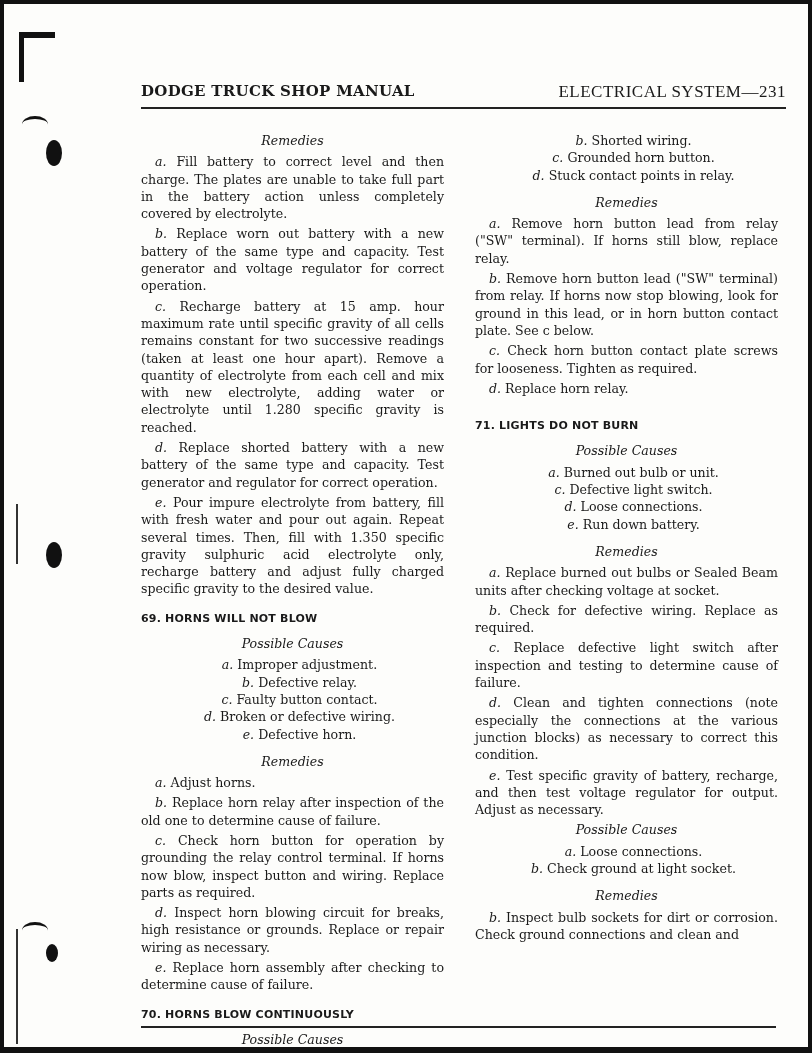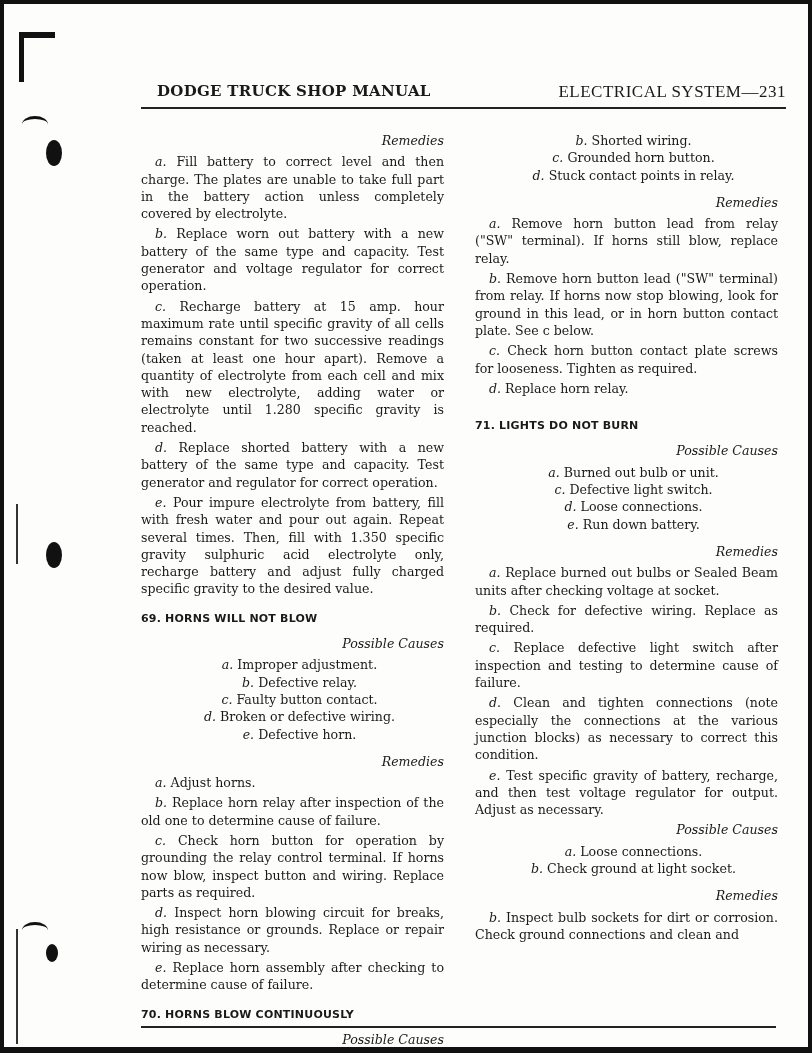--- a/index.html
+++ b/index.html
@@ -4,28 +4,28 @@
 <style>
   html, body { margin:0; padding:0; }
   body { width:812px; height:1053px; background:#111; position:relative; overflow:hidden; font-family:"DejaVu Serif","Liberation Serif",serif; color:#1a1a1a; }
   .page { position:absolute; left:4px; top:4px; width:804px; height:1043px; background:#fdfdfb; }
   .corner-mark { position:absolute; left:15px; top:28px; width:36px; height:6px; background:#111; }
   .corner-mark-v { position:absolute; left:15px; top:28px; width:5px; height:50px; background:#111; }
   .hole { position:absolute; left:42px; width:16px; height:26px; border-radius:50%; background:#111; }
   .left-rule { position:absolute; left:12px; width:2px; background:#333; }
   .arc { position:absolute; left:18px; width:26px; height:14px; border-top:3px solid #111; border-radius:50% 50% 0 0; }
   .header { position:absolute; left:137px; top:78px; width:645px; height:22px; }
-  .header-left { position:absolute; left:16px; top:0; font-family:"DejaVu Serif",serif; font-weight:bold; font-size:15px; letter-spacing:0.3px; }
+  .header-left { position:absolute; left:0; top:0; font-family:"DejaVu Serif",serif; font-weight:bold; font-size:15px; letter-spacing:0.3px; }
   .header-right { position:absolute; right:0; top:0; font-family:"Liberation Serif",serif; font-size:17px; letter-spacing:0.5px; }
   .header-rule { position:absolute; left:137px; top:103px; width:645px; height:2px; background:#222; }
   .footer-rule { position:absolute; left:137px; top:1022px; width:635px; height:2px; background:#222; }
   .col { position:absolute; top:128px; font-size:12.6px; line-height:17.3px; }
   .col-left { left:137px; width:303px; }
   .col-right { left:471px; width:303px; }
-  .sub { font-style:italic; text-align:right; margin:0 0 4px 0; }
+  .sub { font-style:italic; text-align:center; margin:0 0 4px 0; }
   p { margin:0 0 3px 0; text-align:justify; text-indent:14px; }
   .item { padding-left:14px; margin:0;text-align:center; }
   .lbl { font-style:italic; }
   h3 { font-family:"DejaVu Sans","Liberation Sans",sans-serif; font-weight:bold; font-size:11px; margin:12px 0 8px 0; letter-spacing:0.2px; }
   .gap { height:10px; }
 </style>
 </head>
 <body>
 
 <div class="page">

